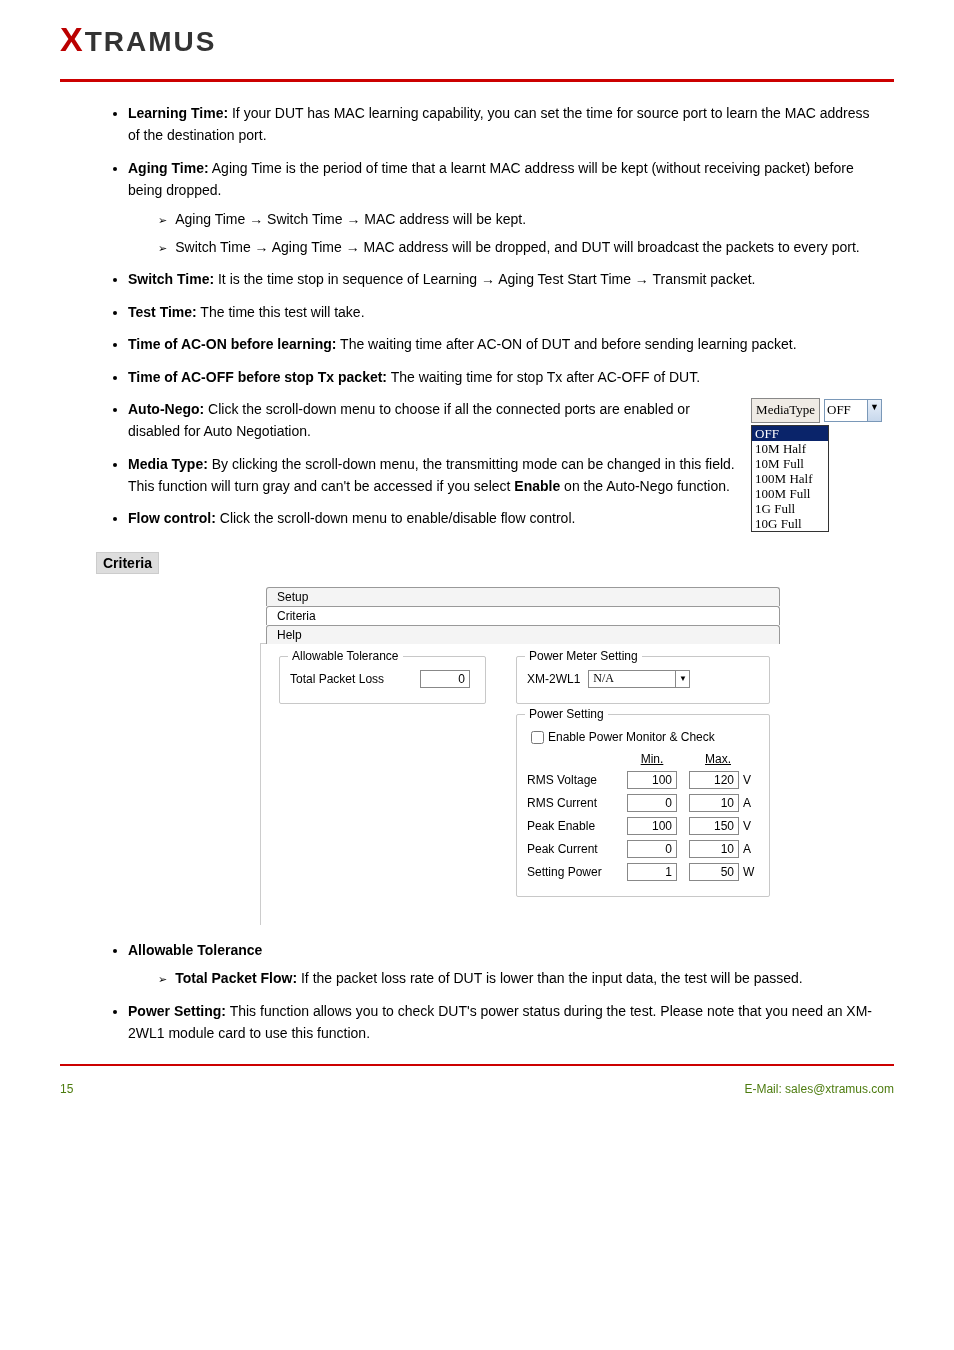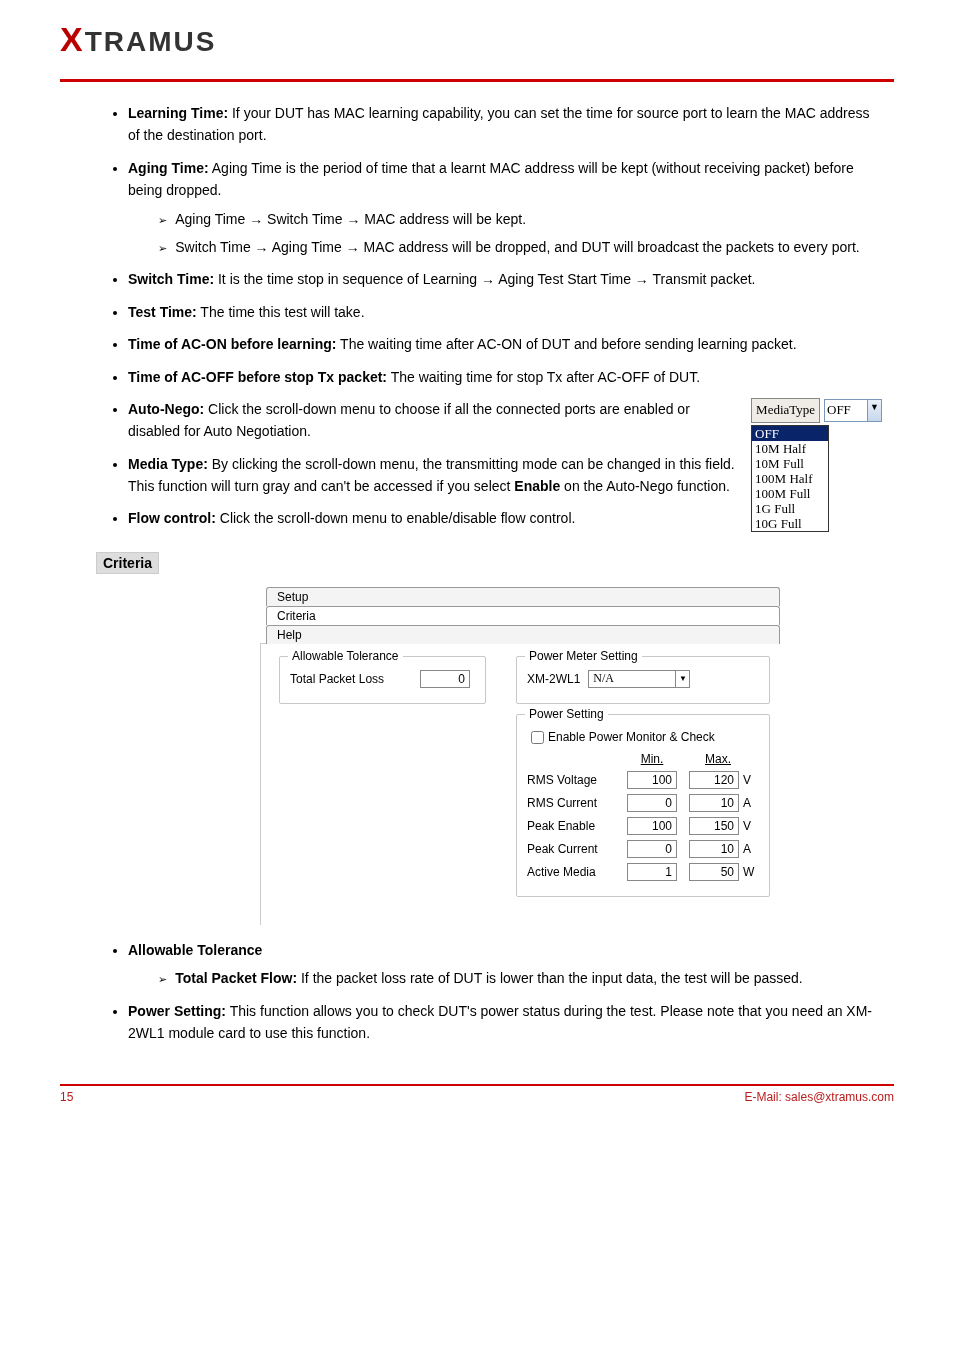--- a/index.html
+++ b/index.html
@@ -172,26 +172,26 @@
     text-align: center;
     line-height: 16px;
   }
   .chk { margin-right: 4px; }
   .hdr-row { display: flex; font-size: 12px; text-decoration: underline; }
   .hdr-row .lbl { flex: 0 0 100px; }
   .hdr-row .cell { width: 50px; text-align: center; }
   .hdr-row .gap { width: 16px; }
   .footer {
     border-top: 2px solid #c00;
-    margin-top: 40px;
-    padding-top: 4px;
+    margin-top: 20px;
+    padding-top: 16px;
     display: flex;
     justify-content: space-between;
     font-size: 12px;
-    color: #b91c1c;
+    color: #4d7c0f;
   }
   .clear { clear: both; }
 </style>
 </head>
 <body>
 
 <div class="page">
   <div class="header">
     <span class="logo"><span class="x">X</span><span>TRAMUS</span></span>
   </div>
@@ -297,21 +297,21 @@
                 <span class="unit">V</span>
               </div>
               <div class="row">
                 <span class="lbl">Peak Current</span>
                 <input class="numbox" value="0" style="">
                 <span style="width:12px"></span>
                 <input class="numbox" value="10" style="">
                 <span class="unit">A</span>
               </div>
               <div class="row">
-                <span class="lbl">Active Media</span>
+                <span class="lbl">Setting Power</span>
                 <input class="numbox" value="1" style="">
                 <span style="width:12px"></span>
                 <input class="numbox" value="50" style="">
                 <span class="unit">W</span>
               </div>
             </div>
         </div>
       </div>
     </div>
   </div>

